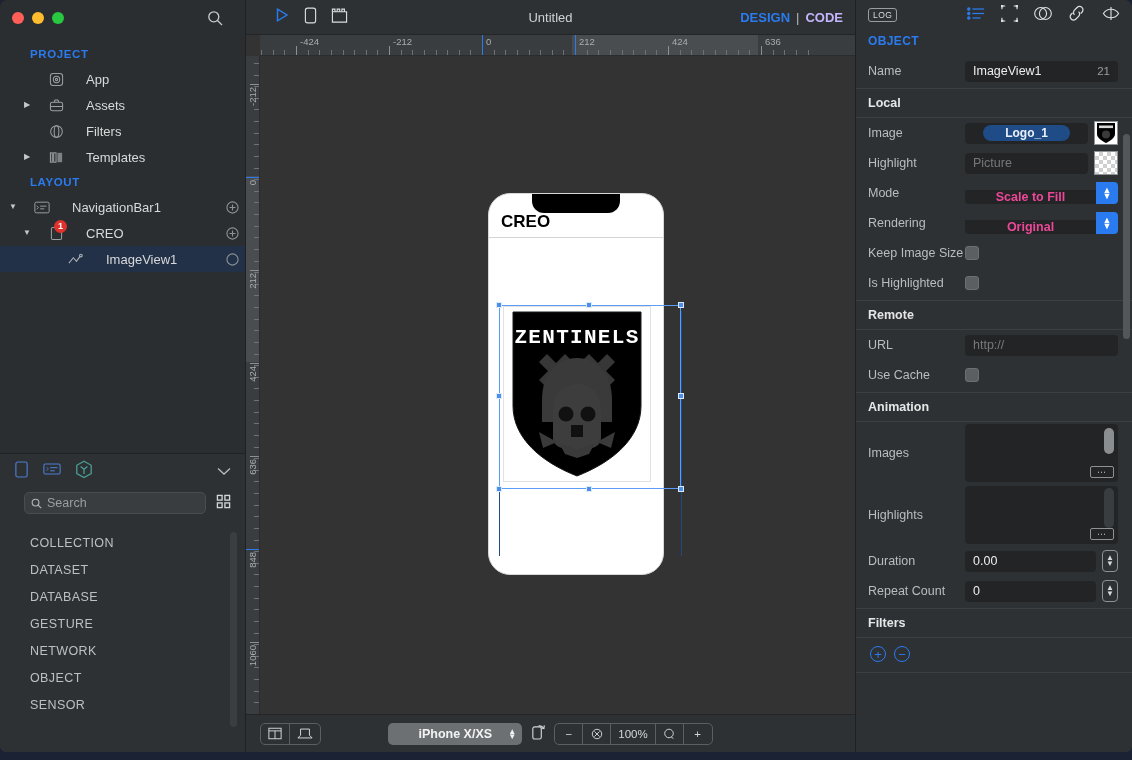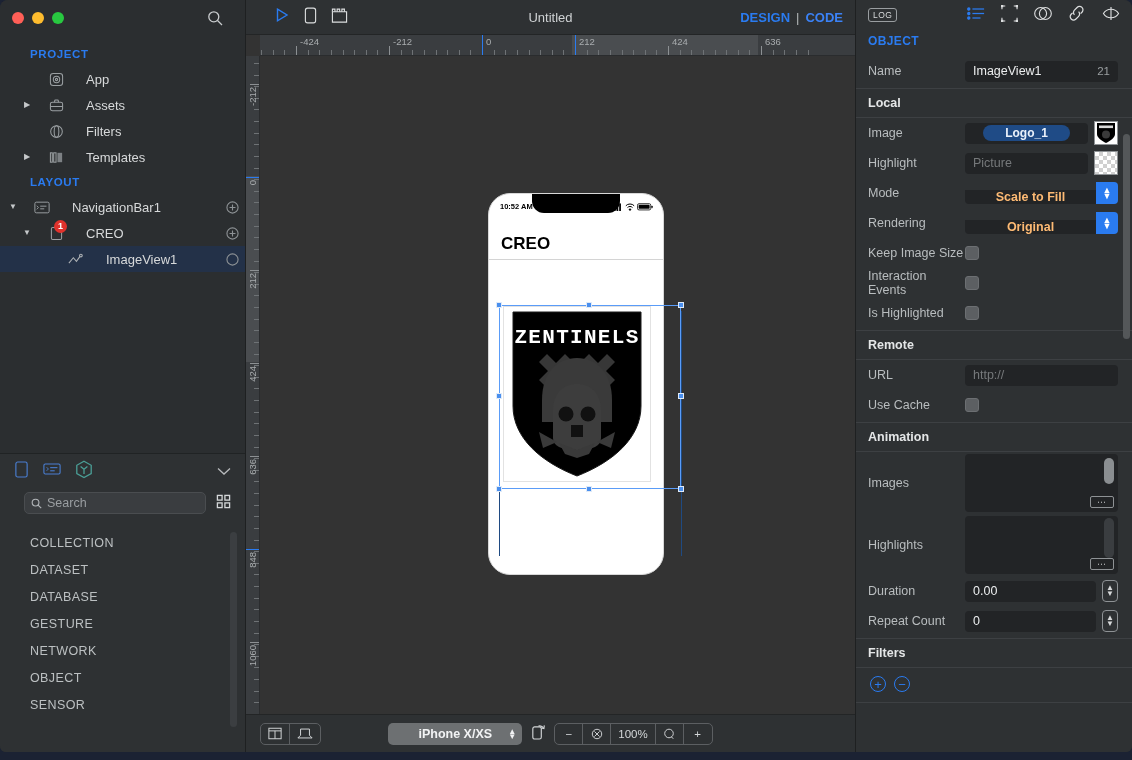--- a/index.html
+++ b/index.html
@@ -123,21 +123,21 @@
   .doc-title {
     position: absolute; left: 0; right: 0; text-align: center;
     font-size: 13px; color: #cfd2d4; pointer-events: none;
   }
   .mode-tabs {
     position: absolute; right: 12px; font-size: 13px; font-weight: bold;
     display: flex; gap: 6px; align-items: center;
   }
   .mode-tabs .design { color: #2a7bf0; }
   .mode-tabs .sep { color: #b4b7b9; font-weight: normal; }
-  .mode-tabs .code { color: #3b82f6; }
+  .mode-tabs .code { color: #c4b5fd; }
 
   .ruler-h {
     height: 21px; background: #3a3d40; position: relative;
     border-bottom: 1px solid #2a2c2e; overflow: hidden;
     margin-left: 14px;
   }
   .ruler-h .seg-active {
     position: absolute; top: 0; bottom: 0; background: #4a4d50;
   }
   .rtick { position: absolute; bottom: 0; width: 1px; background: #6e7275; }
@@ -296,21 +296,21 @@
       linear-gradient(45deg, #d0d0d0 25%, transparent 25%, transparent 75%, #d0d0d0 75%);
     background-size: 8px 8px; background-position: 0 0, 4px 4px;
     background-color: #fff;
   }
   .select-field {
     flex: 1; display: flex; align-items: stretch; height: 22px;
     border-radius: 4px; overflow: hidden;
   }
   .select-field .sv {
     flex: 1; background: #222426; display: flex; align-items: center;
-    justify-content: center; font-size: 12.5px; color: #fdba74; font-weight: bold; margin-top: 8px;
+    justify-content: center; font-size: 12.5px; color: #ec4899; font-weight: bold; margin-top: 8px;
   }
   .select-field .sbtn {
     width: 22px; background: #2a7bf0; display: flex; flex-direction: column;
     align-items: center; justify-content: center; color: #fff; line-height: 6px;
     font-size: 9px;
   }
   .chk {
     width: 14px; height: 14px; background: #5c5f62;
     border-radius: 3px; border: 1px solid #6c6f72;
   }
@@ -701,41 +701,20 @@
           <div class="vtick blue" style="top: 493px;"></div>
           <div class="vlabel" style="top: 496px;">848</div>
           <div class="vtick major" style="top: 586px;"></div>
           <div class="vlabel" style="top: 589px;">1060</div>
         </div>
 
       <div class="canvas">
 
         <div class="phone">
           <div class="notch"></div>
-          <div class="statusbar">
-            <span>10:52 AM</span>
-            <span class="sb-right">
-              <svg width="11" height="8" viewBox="0 0 12 9">
-                <rect x="0" y="6" width="2" height="3" fill="#000"></rect>
-                <rect x="3" y="4.5" width="2" height="4.5" fill="#000"></rect>
-                <rect x="6" y="2.5" width="2" height="6.5" fill="#000"></rect>
-                <rect x="9" y="0.5" width="2" height="8.5" fill="#000"></rect>
-              </svg>
-              <svg width="10" height="8" viewBox="0 0 12 9" fill="none" stroke="#000" stroke-width="1.2">
-                <path d="M1 3 A7 7 0 0 1 11 3"></path>
-                  <path d="M3 5.2 A4 4 0 0 1 9 5.2"></path>
-                <circle cx="6" cy="7.6" r="0.9" fill="#000"></circle>
-              </svg>
-              <svg width="16" height="8" viewBox="0 0 18 9">
-                <rect x="0.5" y="0.8" width="15" height="7" rx="1.8" fill="none" stroke="#000" stroke-width="0.9"></rect>
-                <rect x="1.8" y="2" width="12.4" height="4.6" rx="1" fill="#000"></rect>
-                <rect x="16.2" y="3" width="1.4" height="2.8" rx="0.6" fill="#000"></rect>
-              </svg>
-            </span>
-          </div>
           <div class="navbar">
             <span class="navbar-title">CREO</span>
           </div>
 
           <div class="img-slot">
             <svg class="shield" viewBox="0 0 136 168">
               <path d="M4 2 H132 V96 C132 128 104 152 68 166 C32 152 4 128 4 96 Z" fill="#000000" stroke="#1a1a1a" stroke-width="1"></path>
               <text x="68" y="33" text-anchor="middle" fill="#ffffff" font-family="&quot;Liberation Mono&quot;, monospace" font-size="21" font-weight="bold" letter-spacing="1.3">ZENTINELS</text>
               <g fill="#3a3a3a">
                 <path d="M30 52 l8 -8 l9 9 l9 -9 l8 8 l-9 9 l9 9 l-8 8 l-9 -9 l-9 9 l-8 -8 l9 -9 Z" opacity="0.95"></path>
@@ -932,26 +911,20 @@
         </div>
       </div>
 
       <div class="prow">
         <div class="plabel">Keep Image Size</div>
         <div class="pval">
             <div class="chk"></div>
           </div>
       </div>
 
-      <div class="prow">
-        <div class="plabel">Interaction Events</div>
-        <div class="pval">
-            <div class="chk"></div>
-          </div>
-      </div>
 
       <div class="prow">
         <div class="plabel">Is Highlighted</div>
         <div class="pval">
             <div class="chk"></div>
           </div>
       </div>
 
       <div class="grp-head">Remote</div>
 

